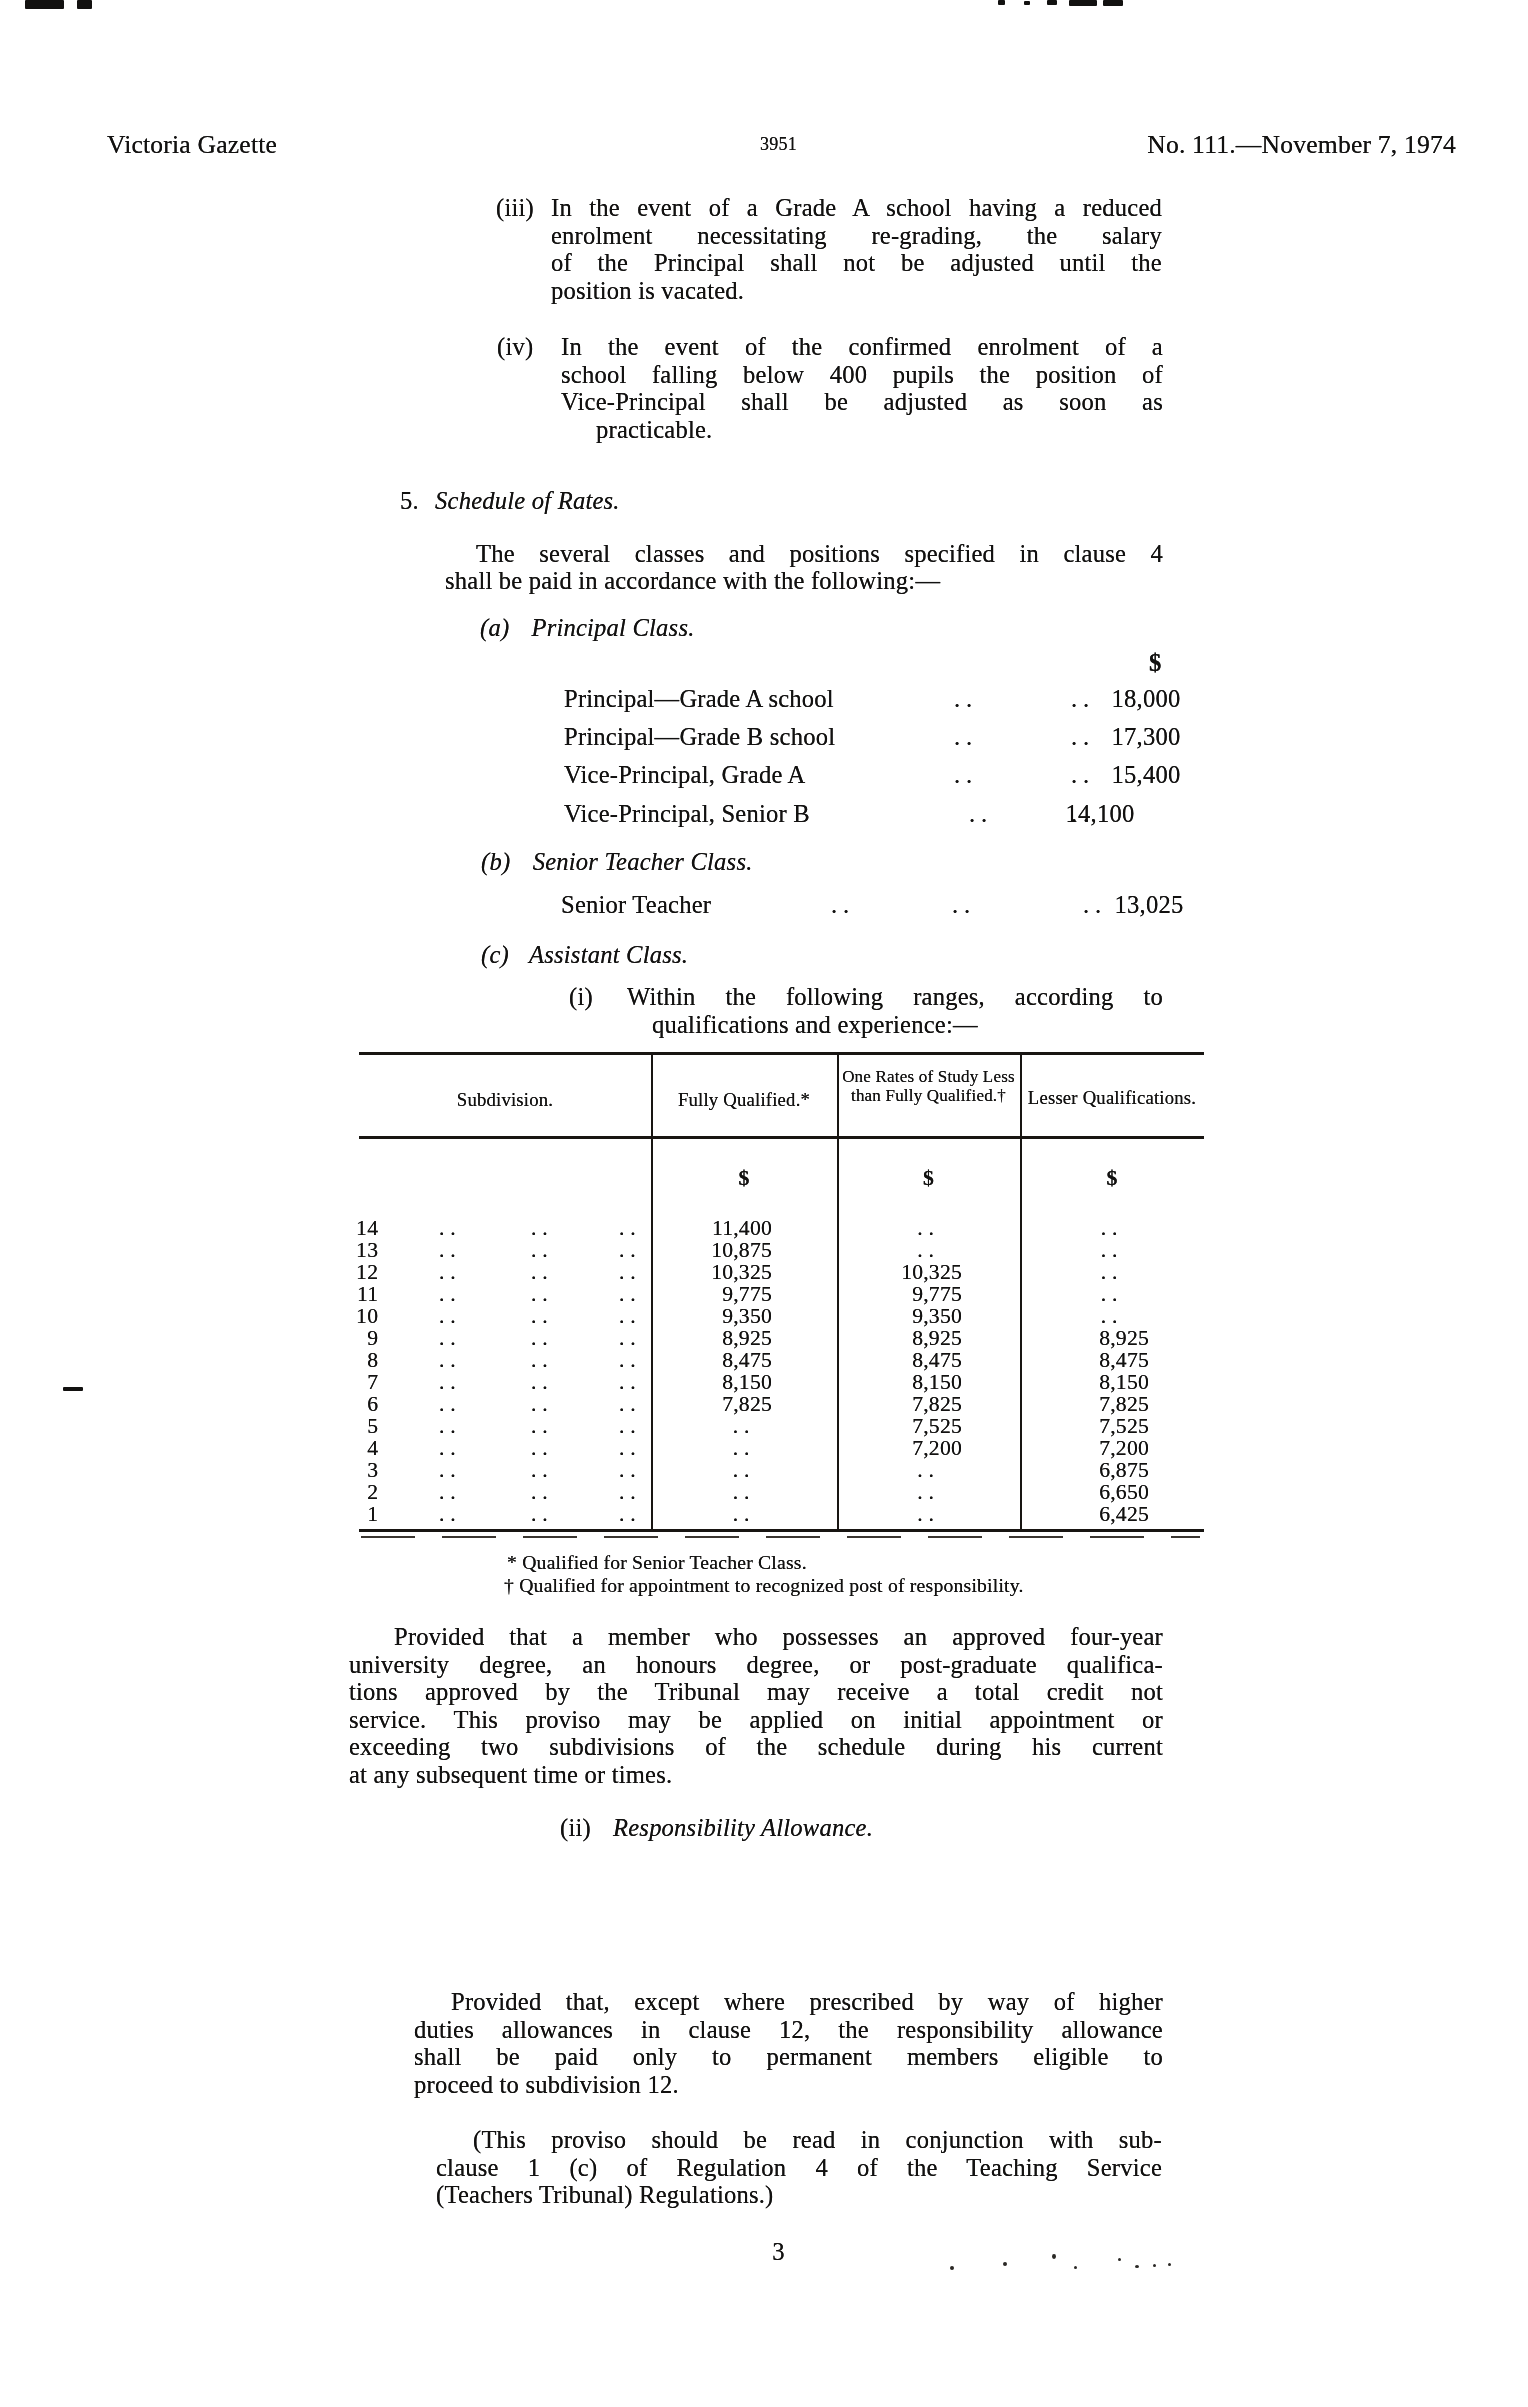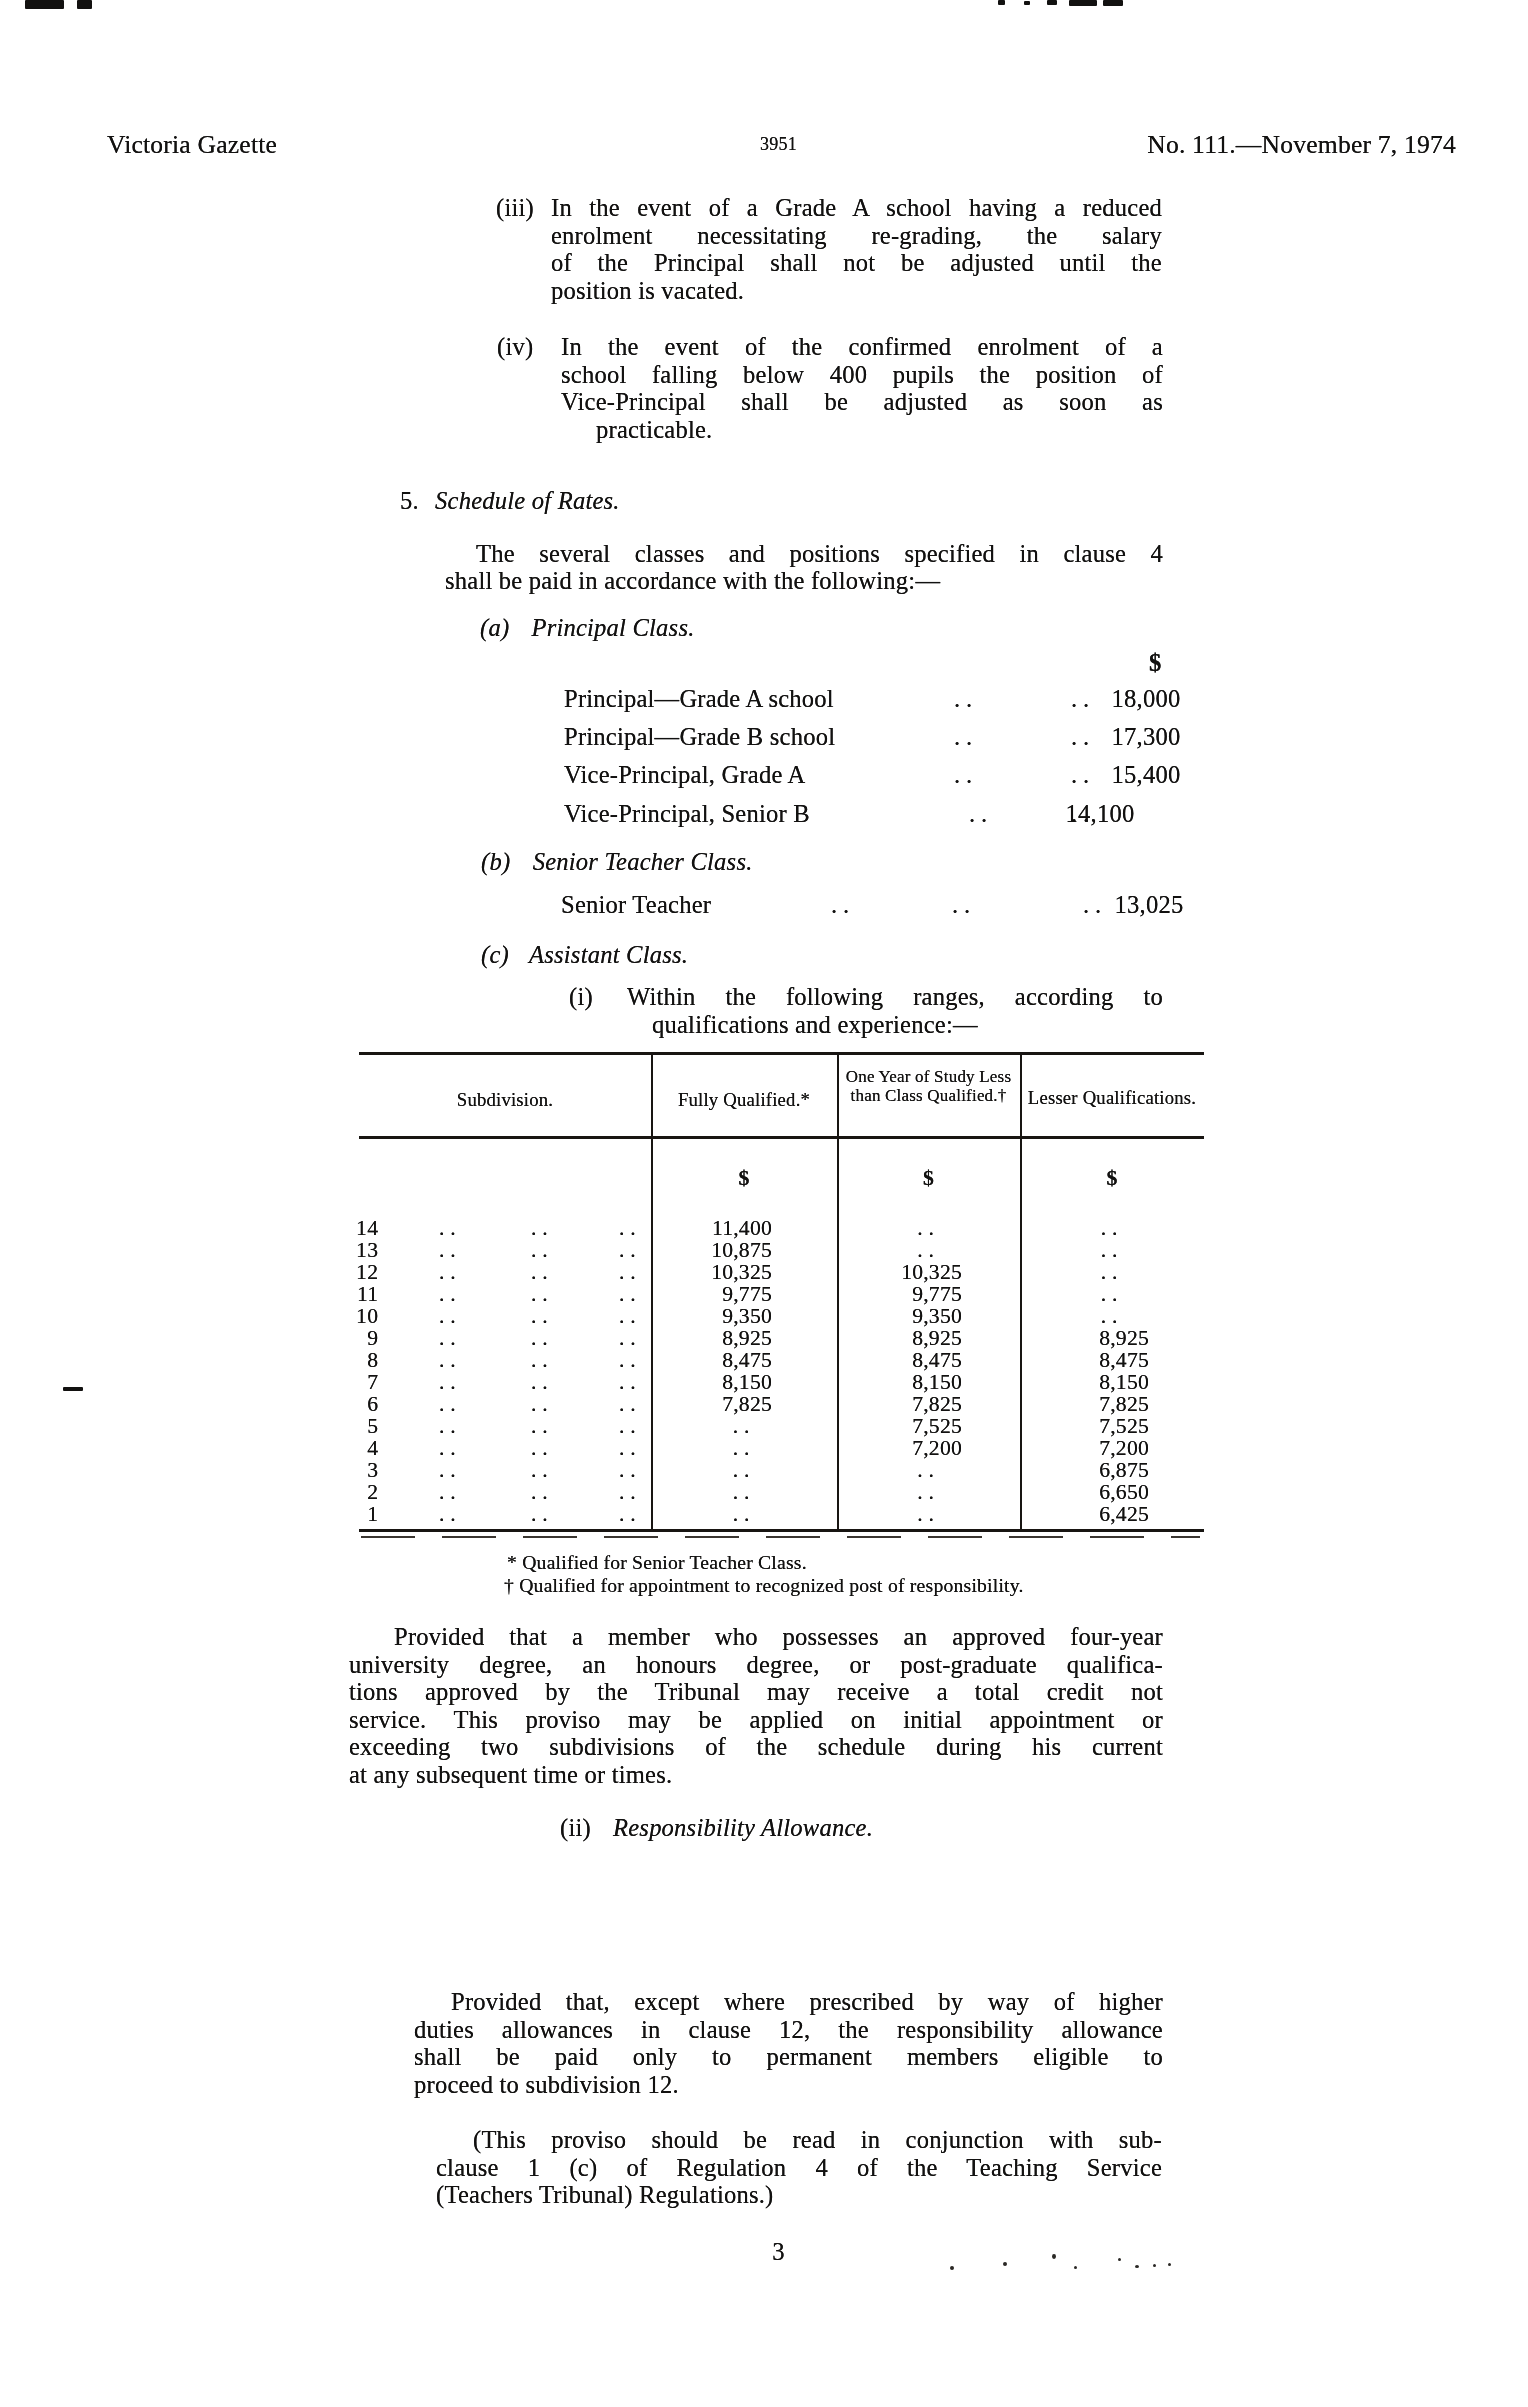--- a/index.html
+++ b/index.html
@@ -138,21 +138,21 @@
   <div class="abs t" style="left:627px;top:983px;width:536px;text-align:justify;text-align-last:justify;white-space:nowrap">Within the following ranges, according to</div>
   <div class="abs t" style="left:652px;top:1011px">qualifications and experience:—</div>
 
   <div class="rates-table">
     <div class="rt-rule" style="left:0;top:0;width:845px;height:3px"></div>
     <div class="rt-v" style="left:292px"></div>
     <div class="rt-v" style="left:478px"></div>
     <div class="rt-v" style="left:661px"></div>
     <div class="rt-h" style="left:0;top:38px;width:292px">Subdivision.</div>
     <div class="rt-h" style="left:292px;top:38px;width:186px">Fully Qualified.*</div>
-    <div class="rt-h rt-h3" style="left:483px;top:15.8px;width:173px">One Year of Study Less than Class Qualified.†</div>
+    <div class="rt-h rt-h3" style="left:483px;top:15.8px;width:173px">One Rates of Study Less than Fully Qualified.†</div>
     <div class="rt-h" style="left:661px;top:36px;width:184px">Lesser Qualifications.</div>
     <div class="rt-rule" style="left:0;top:84px;width:845px;height:3px"></div>
     <div class="rt-d ctr" style="left:292px;width:186px">$</div>
     <div class="rt-d ctr" style="left:478px;width:183px">$</div>
     <div class="rt-d ctr" style="left:661px;width:184px">$</div>
     <div class="rt-body">
         <div class="rt-row">
           <span class="c-sub">14</span>
           <span class="cd1 dots">..</span>
           <span class="cd2 dots">..</span>

